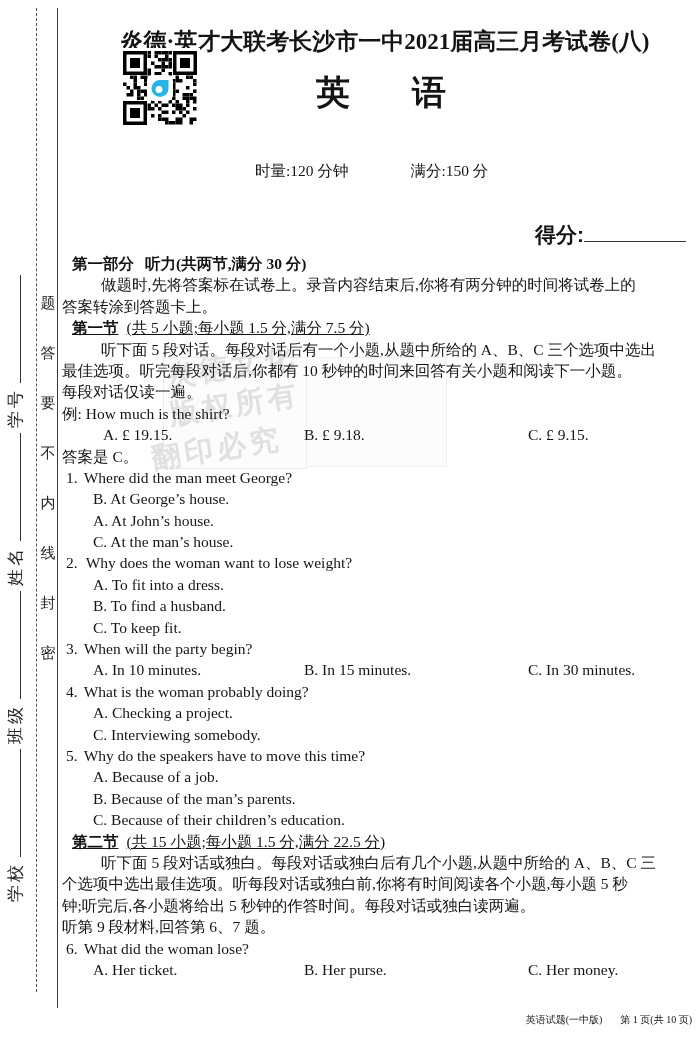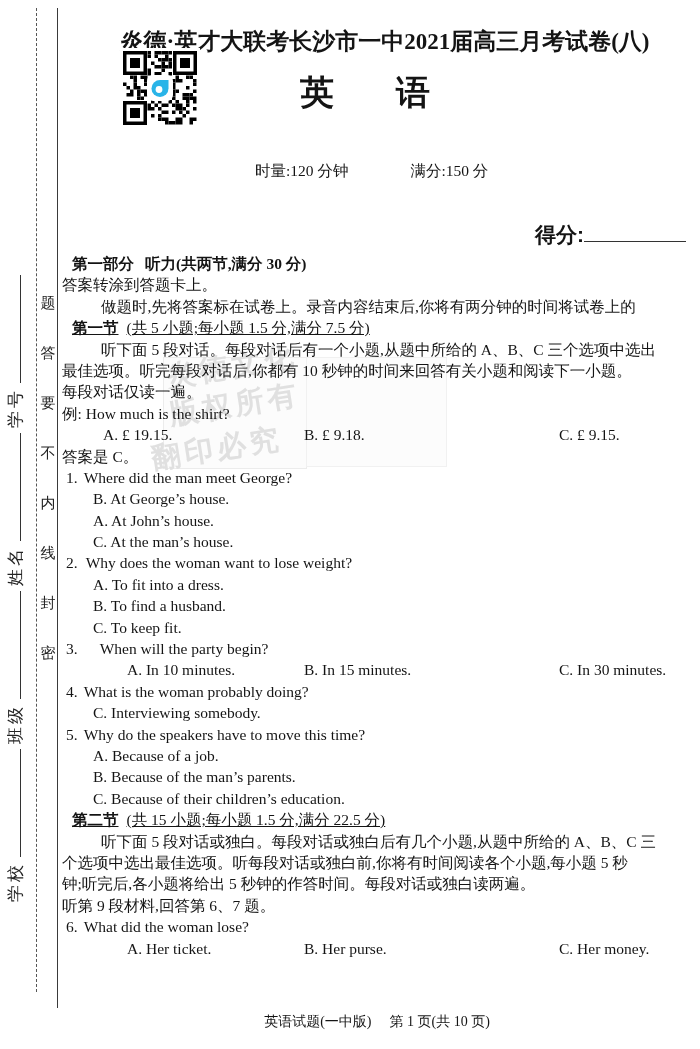--- a/index.html
+++ b/index.html
@@ -18,21 +18,21 @@
   #student-fields{
     left:4px;top:902px;width:812px;transform:rotate(-90deg);transform-origin:0 0;
     font-size:17px;white-space:nowrap;color:#222;letter-spacing:3px;
   }
   .fblank{display:inline-block;width:108px;height:15px;border-bottom:1px solid #333;
     margin:0 5px;vertical-align:baseline;}
 
   
   #paper-title{left:70px;top:10px;width:630px;text-align:center;font-size:23px;
     font-weight:bold;white-space:nowrap;margin-top:16px;}
-  #subject-title{left:300px;top:70px;font-size:34px;font-weight:bold;letter-spacing:62px;
+  #subject-title{left:316px;top:70px;font-size:34px;font-weight:bold;letter-spacing:62px;
     white-space:nowrap;font-family:"Liberation Sans","DejaVu Sans",sans-serif;}
   #exam-meta{left:255px;top:161px;font-size:15.5px;white-space:nowrap;}
   #exam-meta .gap{margin-left:62px;}
   #score-box{left:535px;top:221px;font-size:21px;font-weight:bold;
     font-family:"Liberation Sans","DejaVu Sans",sans-serif;text-align:center;}
   #score-blank{display:inline-block;width:102px;height:15px;border-bottom:1px solid #333;}
 
   
   #qr-wrap{left:120px;top:48px;width:80px;height:80px;}
 
@@ -51,24 +51,24 @@
   .line{height:21.4px;line-height:21.4px;white-space:nowrap;position:relative;}
   .bold{font-weight:bold;text-decoration:underline;}
   .h-part{padding-left:10px;font-weight:bold;}
   .h-part .title-gap{margin-left:11px;margin-top:44px;}
   .h-sec{padding-left:10px;}
   .h-sec .meta-gap{margin-left:8px;font-weight:normal;}
   .indent{padding-left:39px;}
   .qline{padding-left:4px;}
   .opt{padding-left:31px;}
   .optrow span{position:absolute;top:0;}
-  .colA{left:31px;margin-left:34px;} .colAx{left:41px;} .colB{left:242px;} .colC{left:466px;margin-left:31px;}
-
-  
-  #footer{left:62px;top:1013px;width:630px;text-align:center;font-size:14px;
+  .colA{left:31px;} .colAx{left:41px;} .colB{left:242px;} .colC{left:466px;}
+
+  
+  #footer{left:62px;top:1013px;width:630px;text-align:right;font-size:10px;
     white-space:nowrap;}
   #footer .fgap{margin-left:18px;}
 </style>
 </head>
 <body>
 
 <div class="abs wm-box" id="wm-box-1"></div>
 <div class="abs wm-box" id="wm-box-2"></div>
 <span class="wm-line" id="wm-line-1">炎德文化</span>
 <span class="wm-line" id="wm-line-2">版权所有</span>
@@ -242,22 +242,22 @@
 
 <div class="abs" id="score-box">
   <span>得分:</span><span id="score-blank"></span>
 </div>
 
 <div class="abs" id="content">
 
   <div class="line h-part">
     <span>第一部分</span><span class="title-gap">听力(共两节,满分 30 分)</span>
   </div>
+  <div class="line indent">做题时,先将答案标在试卷上。录音内容结束后,你将有两分钟的时间将试卷上的</div>
   <div class="line">答案转涂到答题卡上。</div>
-  <div class="line indent">做题时,先将答案标在试卷上。录音内容结束后,你将有两分钟的时间将试卷上的</div>
 
   <div class="line h-sec bold">
     <span>第一节</span><span class="meta-gap">(共 5 小题;每小题 1.5 分,满分 7.5 分)</span>
   </div>
   <div class="line indent">听下面 5 段对话。每段对话后有一个小题,从题中所给的 A、B、C 三个选项中选出</div>
   <div class="line">最佳选项。听完每段对话后,你都有 10 秒钟的时间来回答有关小题和阅读下一小题。</div>
   <div class="line">每段对话仅读一遍。</div>
 
   <div class="line">
     <span>例:</span><span style="margin-left:4px">How much is the shirt?</span>
@@ -277,31 +277,32 @@
   <div class="line opt">C. At the man’s house.</div>
 
   <div class="line qline">
     <span>2.</span><span style="margin-left:8px">Why does the woman want to lose weight?</span>
   </div>
   <div class="line opt">A. To fit into a dress.</div>
   <div class="line opt">B. To find a husband.</div>
   <div class="line opt">C. To keep fit.</div>
 
   <div class="line qline">
-    <span>3.</span><span style="margin-left:22px">When will the party begin?</span>
+    <span>3.</span><span style="margin-left:6px">When will the party begin?</span>
   </div>
   <div class="line optrow">
     <span class="colA">A. In 10 minutes.</span>
     <span class="colB">B. In 15 minutes.</span>
     <span class="colC">C. In 30 minutes.</span>
   </div>
 
   <div class="line qline">
     <span>4.</span><span style="margin-left:6px">What is the woman probably doing?</span>
   </div>
+  <div class="line opt">A. Checking a project.</div>
   <div class="line opt">C. Interviewing somebody.</div>
 
   <div class="line qline">
     <span>5.</span><span style="margin-left:6px">Why do the speakers have to move this time?</span>
   </div>
   <div class="line opt">A. Because of a job.</div>
   <div class="line opt">B. Because of the man’s parents.</div>
   <div class="line opt">C. Because of their children’s education.</div>
 
   <div class="line h-sec bold">

